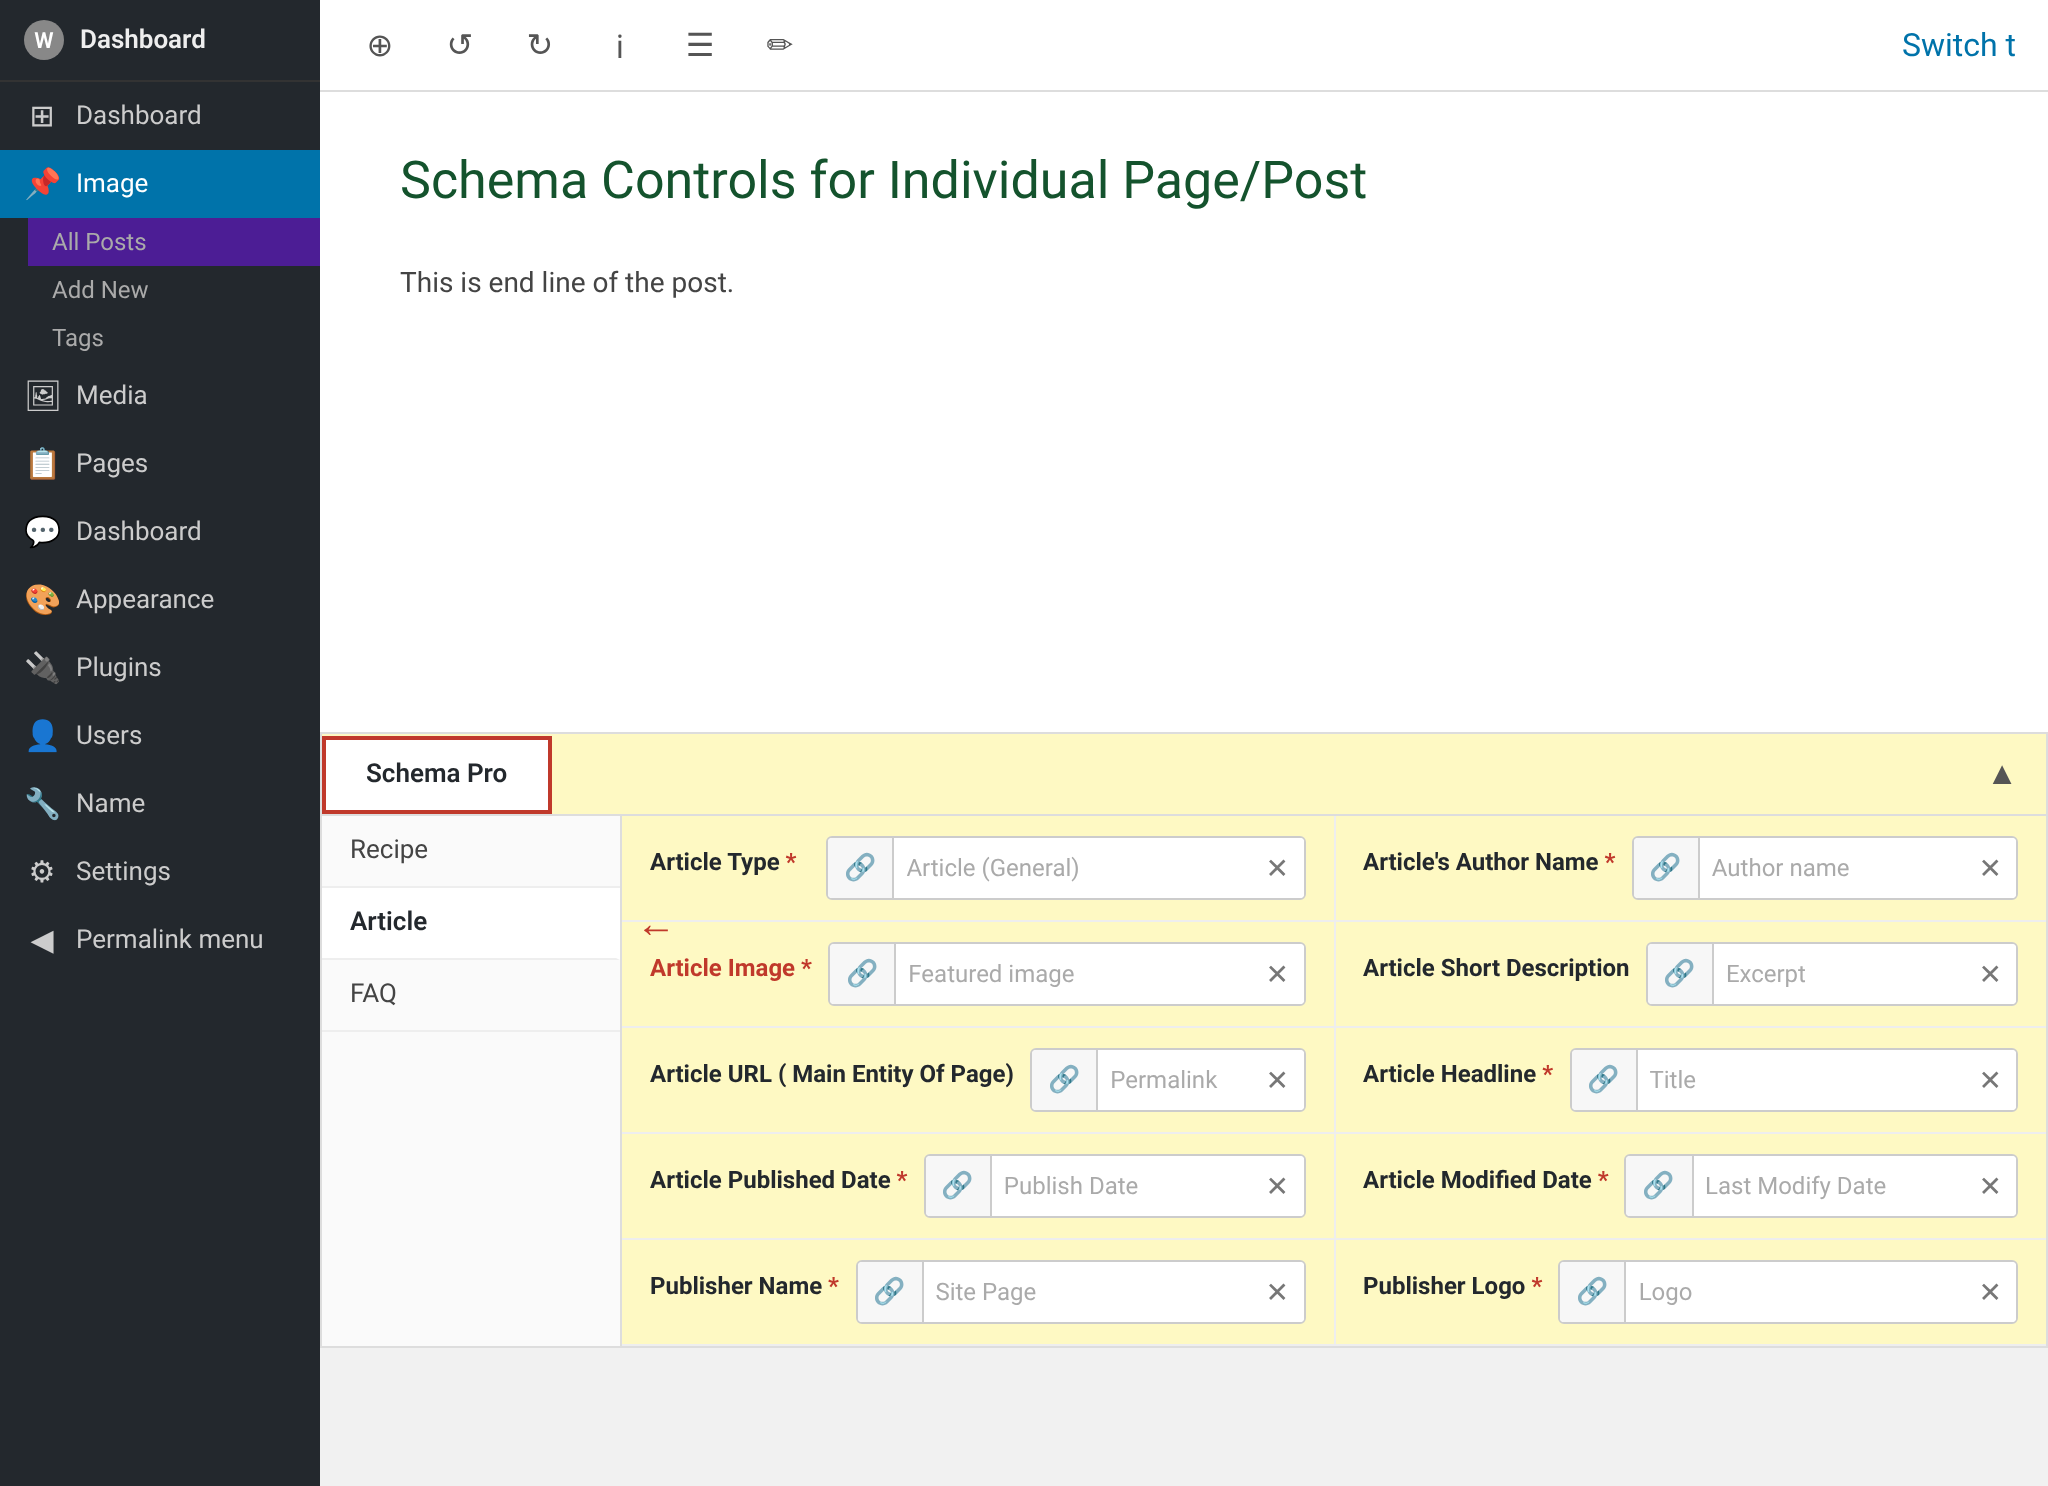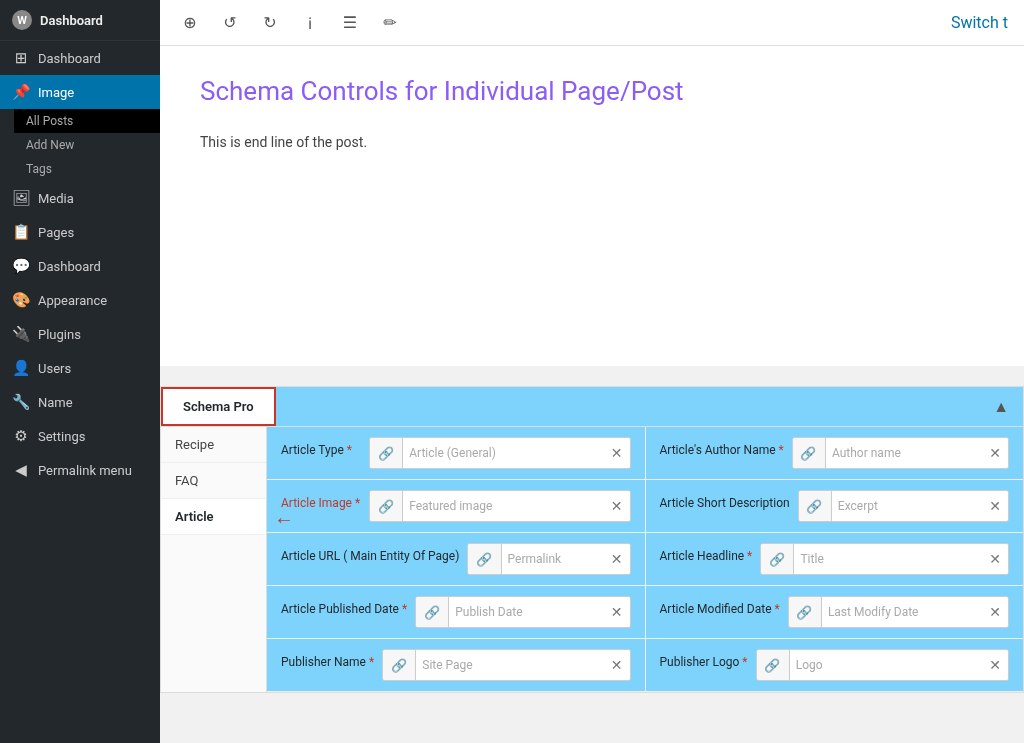--- a/index.html
+++ b/index.html
@@ -36,21 +36,21 @@
     .sidebar-item {
       display: flex;
       align-items: center;
       padding: 8px 12px;
       gap: 8px;
       color: #ccc;
       cursor: pointer;
       font-size: 13px;
     }
     .sidebar-item.active { background: #0073aa; color: #fff; }
-    .sidebar-item.current-section { color: #fff; background: #000000; }
+    .sidebar-item.current-section { color: #fff; background: #4c1d95; }
     .sidebar-sub { padding-left: 14px; }
     .sidebar-sub .sidebar-item {
       padding: 5px 12px;
       font-size: 12px;
       color: #aaa;
     }
     .sidebar-item .icon { font-size: 15px; width: 18px; text-align: center; }
 
     
     #main {
@@ -97,33 +97,33 @@
 
     .post-editor {
       background: #fff;
       margin: 0;
       padding: 30px 40px 20px;
       min-height: 320px;
     }
     .post-title {
       font-size: 26px;
       font-weight: 400;
-      color: #8b5cf6;
+      color: #14532d;
       margin-bottom: 24px;
     }
     .post-body {
       font-size: 14px;
       color: #444;
       line-height: 1.8;
     }
 
     
     .schema-panel {
-      background: #7dd3fc;
-      margin-top: 20px;
+      background: #fef9c3;
+      margin-top: 0;
       border: 1px solid #ddd;
     }
     .schema-panel-header {
       display: flex;
       align-items: center;
       justify-content: space-between;
       padding: 0;
       border-bottom: 1px solid #ddd;
     }
     .schema-panel-tab {
@@ -140,21 +140,21 @@
       font-size: 16px;
       cursor: pointer;
       color: #555;
     }
 
     
     .schema-body {
       display: flex;
     }
     .schema-sidebar {
-      width: 106px;
+      width: 150px;
       border-right: 1px solid #ddd;
       background: #fafafa;
     }
     .schema-sidebar-item {
       padding: 10px 14px;
       font-size: 13px;
       color: #444;
       cursor: pointer;
       border-bottom: 1px solid #eee;
     }
@@ -194,21 +194,21 @@
       display: flex;
       align-items: flex-start;
       padding: 10px 14px;
       border-right: 1px solid #eee;
       gap: 8px;
     }
     .schema-cell:last-child { border-right: none; }
     .field-label {
       font-size: 12px;
       color: #23282d;
-      font-weight: 400;
+      font-weight: 700;
       min-width: 80px;
       flex-shrink: 0;
       padding-top: 6px;
     }
     .field-label .required {
       color: #c0392b;
     }
     .field-input-wrap {
       display: flex;
       align-items: center;
@@ -342,26 +342,26 @@
       <div class="schema-panel-header">
         <div class="schema-panel-tab">Schema Pro</div>
         <div class="schema-panel-collapse">▲</div>
       </div>
       <div class="schema-body">
 
         <div class="schema-sidebar">
           <div class="schema-sidebar-item">
             <span>Recipe</span>
           </div>
+          <div class="schema-sidebar-item active arrow-indicator">
+            <span>Article</span>
+          </div>
           <div class="schema-sidebar-item">
             <span>FAQ</span>
           </div>
-          <div class="schema-sidebar-item active arrow-indicator">
-            <span>Article</span>
-          </div>
         </div>
 
         <div class="schema-fields">
 
           <div class="schema-row">
             <div class="schema-cell">
               <div class="field-label">Article Type <span class="required">*</span></div>
               <div class="field-input-wrap">
                 <div class="field-input-icon">🔗</div>
                 <span class="field-input-text">Article (General)</span>

